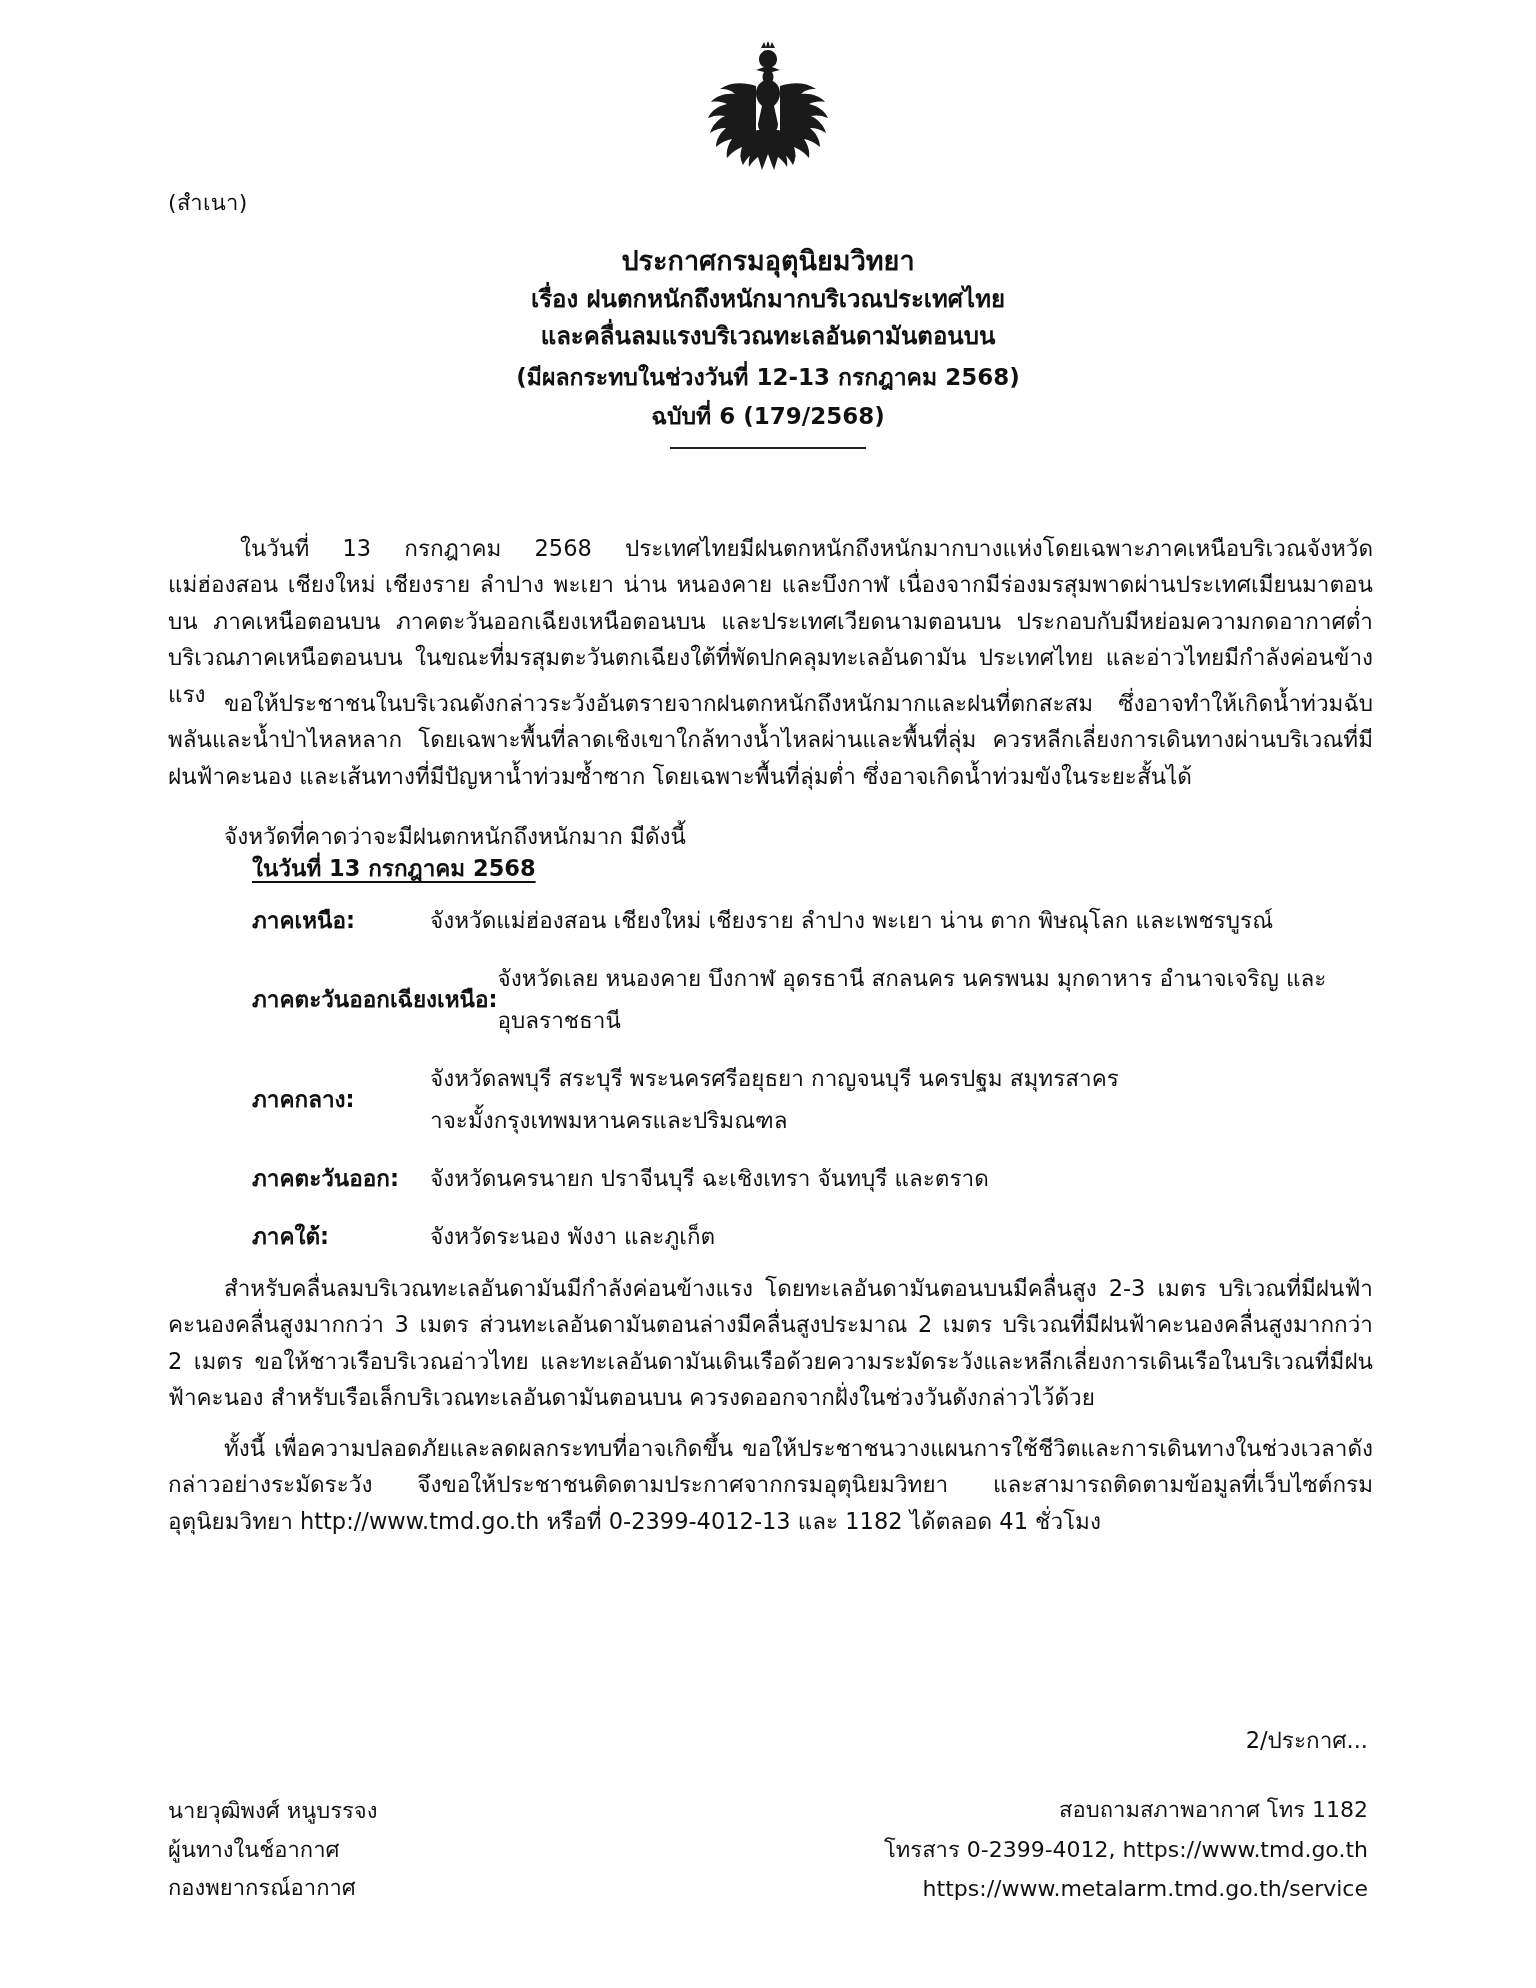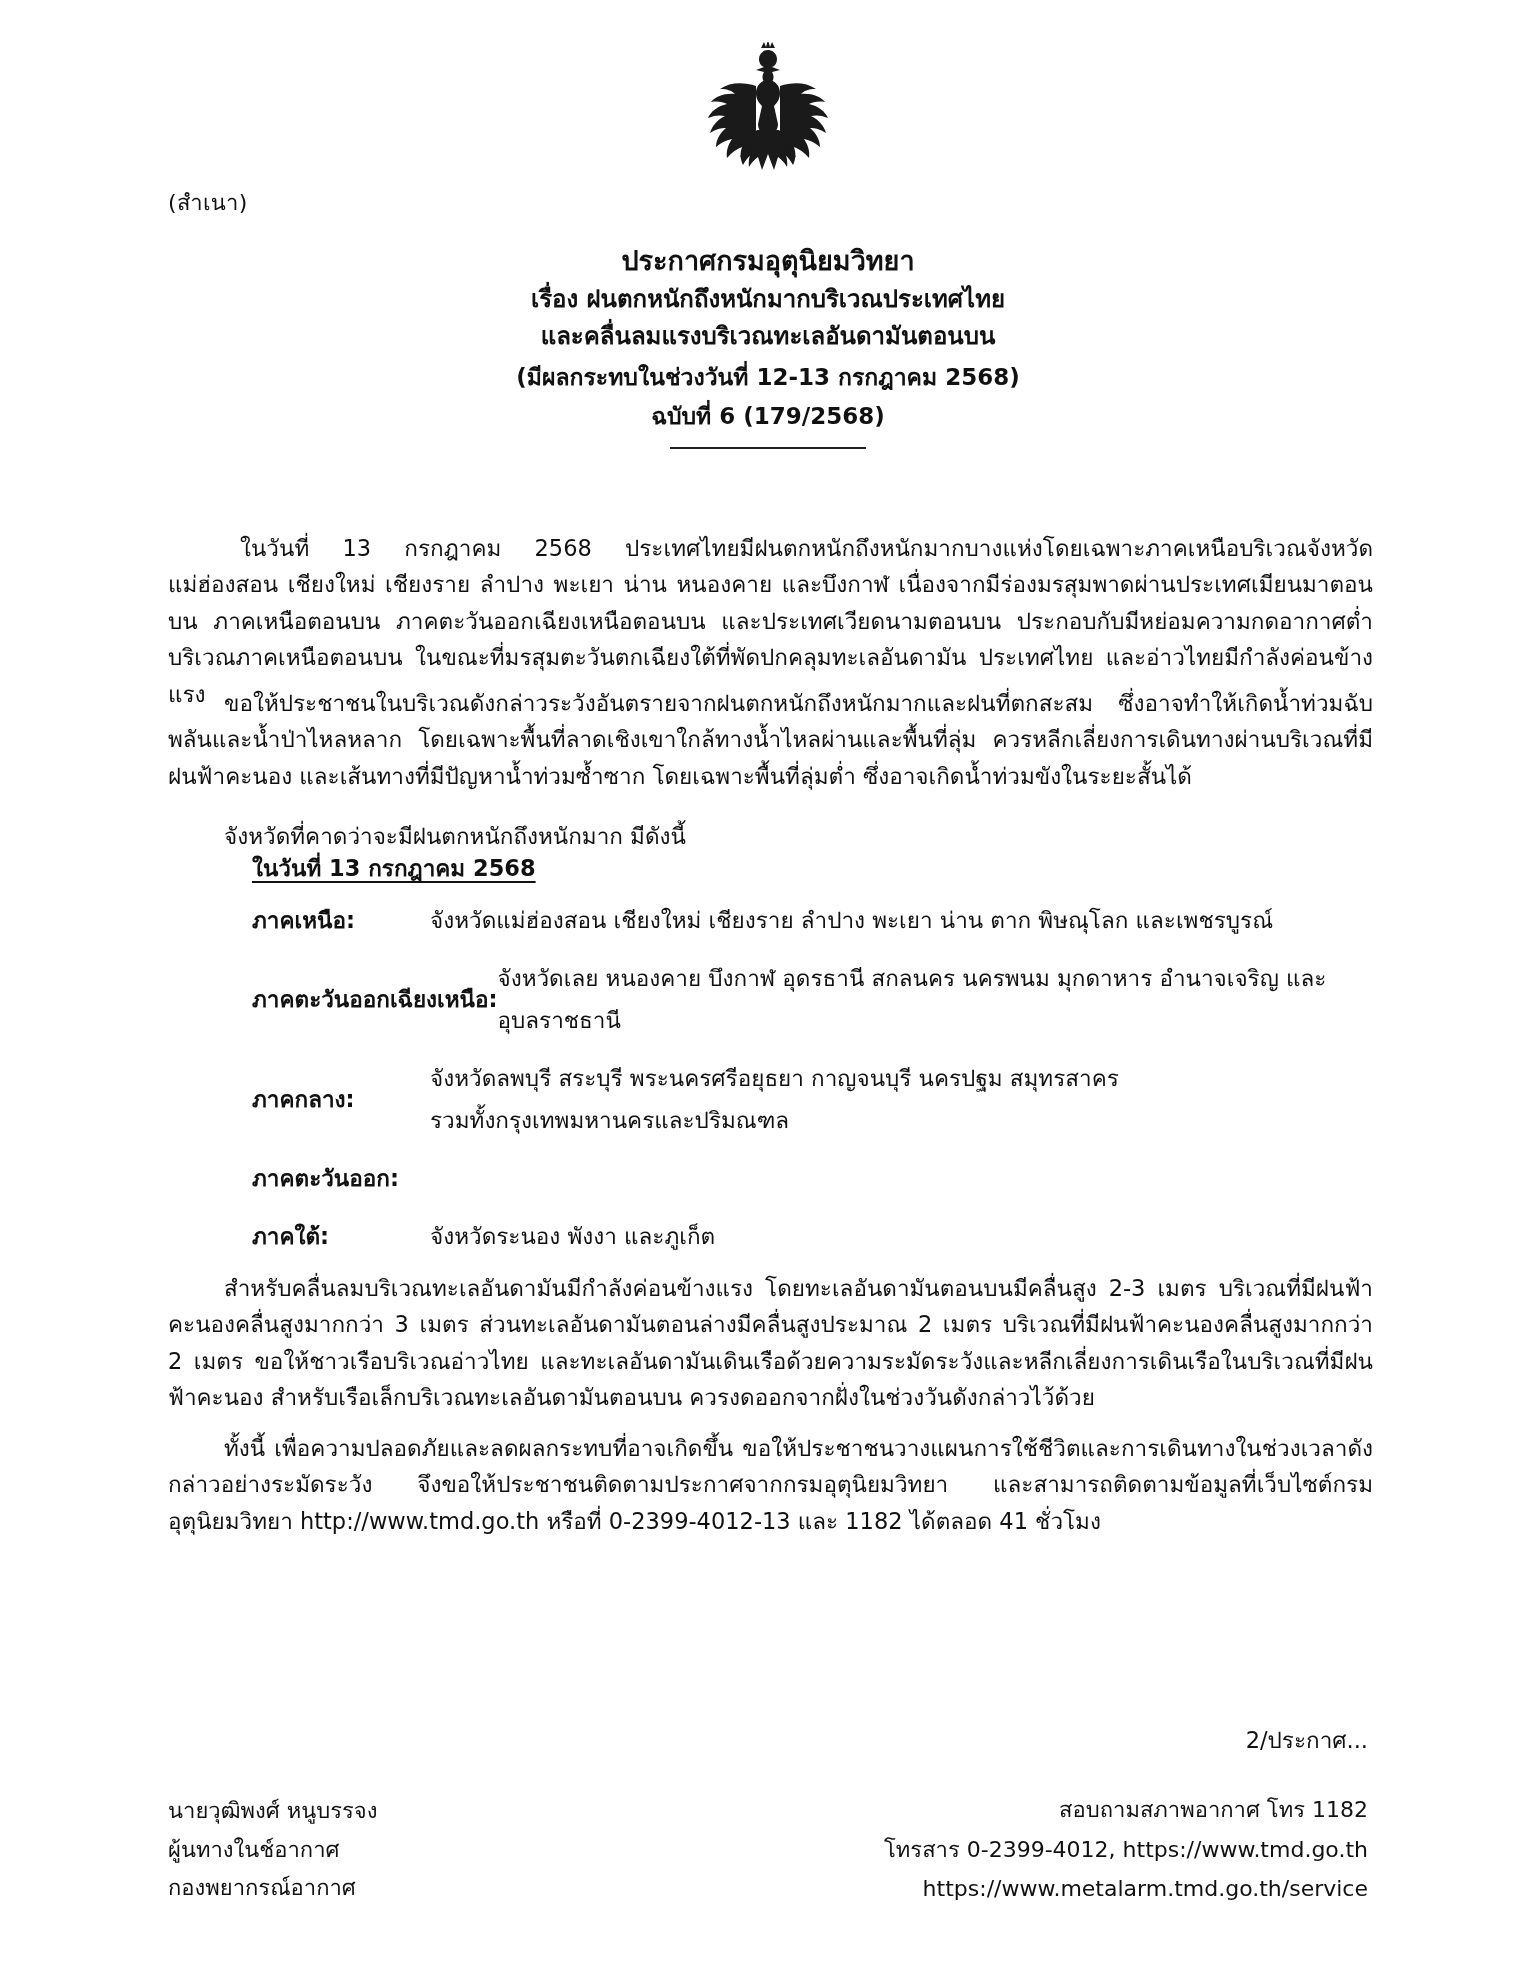--- a/index.html
+++ b/index.html
@@ -212,25 +212,28 @@
       <div class="region-label">ภาคตะวันออกเฉียงเหนือ:</div>
       <div class="region-value">
         <span>จังหวัดเลย หนองคาย บึงกาฬ อุดรธานี สกลนคร นครพนม มุกดาหาร อำนาจเจริญ และ</span>
         <span class="second-line">อุบลราชธานี</span>
       </div>
     </div>
     <div class="region-row">
       <div class="region-label">ภาคกลาง:</div>
       <div class="region-value">
         <span>จังหวัดลพบุรี สระบุรี พระนครศรีอยุธยา กาญจนบุรี นครปฐม สมุทรสาคร</span>
-        <span class="second-line">รวมทั้งกรุงเทพมหานครและปริมณฑล</span>
+        <span class="second-line">าจะมั้งกรุงเทพมหานครและปริมณฑล</span>
       </div>
     </div>
     <div class="region-row">
       <div class="region-label">ภาคตะวันออก:</div>
+      <div class="region-value">
+        <span>จังหวัดนครนายก ปราจีนบุรี ฉะเชิงเทรา จันทบุรี และตราด</span>
+      </div>
     </div>
     <div class="region-row">
       <div class="region-label">ภาคใต้:</div>
       <div class="region-value">
         <span>จังหวัดระนอง พังงา และภูเก็ต</span>
       </div>
     </div>
   </div>
 
   <div class="body-text para indent-sm" id="p4">สำหรับคลื่นลมบริเวณทะเลอันดามันมีกำลังค่อนข้างแรง โดยทะเลอันดามันตอนบนมีคลื่นสูง 2-3 เมตร บริเวณที่มีฝนฟ้าคะนองคลื่นสูงมากกว่า 3 เมตร ส่วนทะเลอันดามันตอนล่างมีคลื่นสูงประมาณ 2 เมตร บริเวณที่มีฝนฟ้าคะนองคลื่นสูงมากกว่า 2 เมตร ขอให้ชาวเรือบริเวณอ่าวไทย และทะเลอันดามันเดินเรือด้วยความระมัดระวังและหลีกเลี่ยงการเดินเรือในบริเวณที่มีฝนฟ้าคะนอง สำหรับเรือเล็กบริเวณทะเลอันดามันตอนบน ควรงดออกจากฝั่งในช่วงวันดังกล่าวไว้ด้วย</div>

